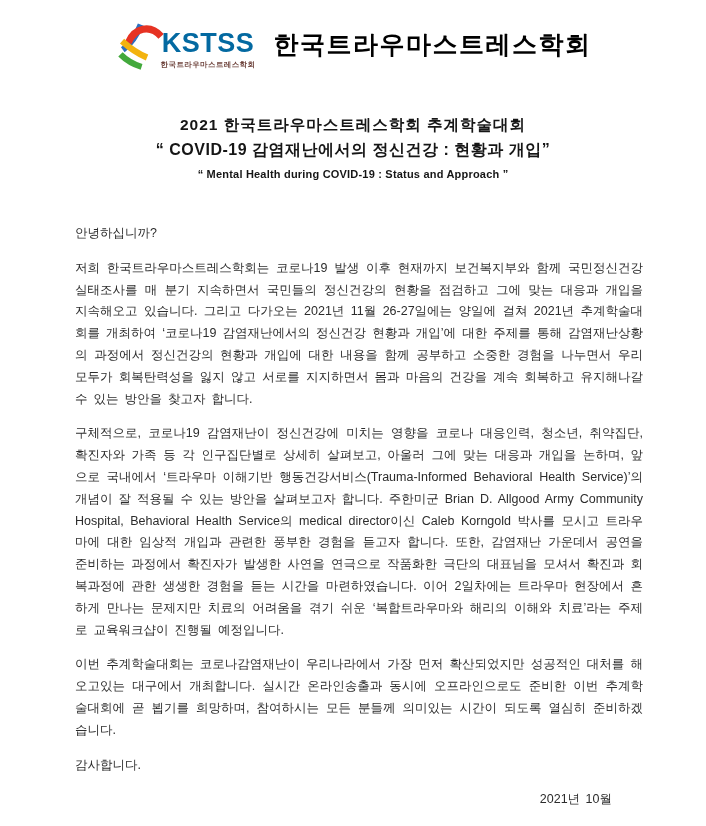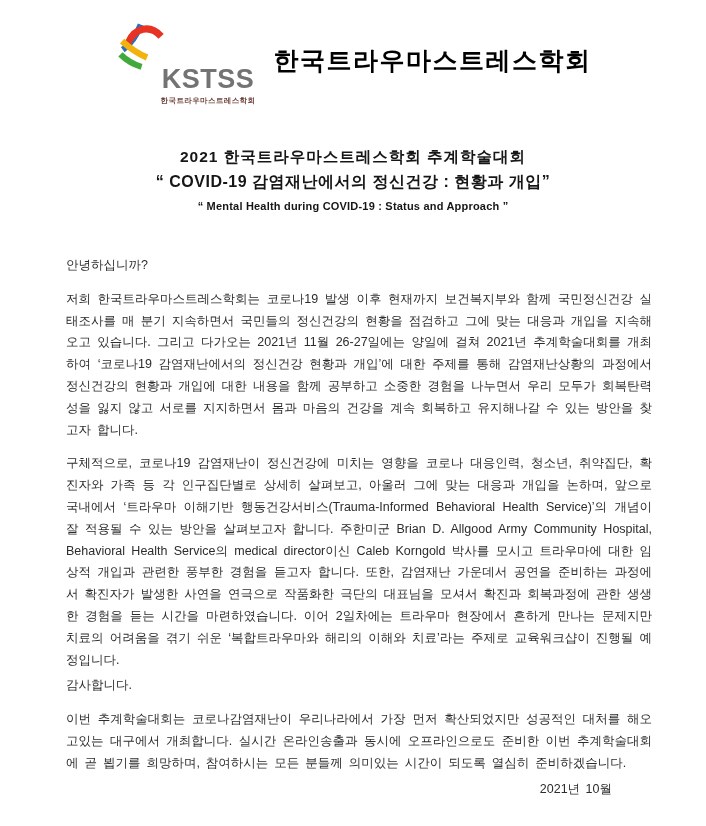--- a/index.html
+++ b/index.html
@@ -28,21 +28,21 @@
     display: flex;
     align-items: flex-start;
   }
   .logo-mark { width: 50px; height: 58px; margin-right: -4px; margin-top: 2px; }
   .logo-textcol {
     display: flex; flex-direction: column; align-items: center;
     margin-top: 16px;
   }
   .logo-acronym {
     font-size: 27px; font-weight: bold; line-height: 1;
-    color: #737373; letter-spacing: 0.5px; margin-top: 36px;
+    color: #0369a1; letter-spacing: 0.5px;
   }
   .logo-subtitle {
     font-size: 7.5px; font-weight: bold; margin-top: 3px;
     color: #6f443d; letter-spacing: 0.4px; white-space: nowrap;
   }
   .org-title {
     margin: 0 0 0 8px;
     font-size: 25px; font-weight: 800; color: #000;
     letter-spacing: 1.5px; white-space: nowrap;
   }
@@ -60,21 +60,21 @@
 
   
   .letter-body {
     margin: 36px 50px 0 62px;
     font-size: 12.5px;
     line-height: 21.8px;
     text-align: justify;
     word-spacing: 2.5px;
     color: #2c2c2c;
   }
-  .para { margin: 4px; }
+  .para { margin: 13px; }
   .p-gap { margin-top: 12px; }
   .date-line {
     margin-top: 1px;
     text-align: right;
     padding-right: 44px;
     word-spacing: 2px;
   }
 </style>
 </head>
 <body>
@@ -100,18 +100,18 @@
   <section class="title-block">
     <div class="title-line-kr1">2021 한국트라우마스트레스학회 추계학술대회</div>
     <div class="title-line-kr2">“ COVID-19 감염재난에서의 정신건강 : 현황과 개입”</div>
     <div class="title-line-en">“ Mental Health during COVID-19 : Status and Approach ”</div>
   </section>
 
   <main class="letter-body">
     <p class="para">안녕하십니까?</p>
     <p class="para p-gap">저희 한국트라우마스트레스학회는 코로나19 발생 이후 현재까지 보건복지부와 함께 국민정신건강 실태조사를 매 분기 지속하면서 국민들의 정신건강의 현황을 점검하고 그에 맞는 대응과 개입을 지속해오고 있습니다. 그리고 다가오는 2021년 11월 26-27일에는 양일에 걸쳐 2021년 추계학술대회를 개최하여 ‘코로나19 감염재난에서의 정신건강 현황과 개입’에 대한 주제를 통해 감염재난상황의 과정에서 정신건강의 현황과 개입에 대한 내용을 함께 공부하고 소중한 경험을 나누면서 우리 모두가 회복탄력성을 잃지 않고 서로를 지지하면서 몸과 마음의 건강을 계속 회복하고 유지해나갈 수 있는 방안을 찾고자 합니다.</p>
     <p class="para p-gap">구체적으로, 코로나19 감염재난이 정신건강에 미치는 영향을 코로나 대응인력, 청소년, 취약집단, 확진자와 가족 등 각 인구집단별로 상세히 살펴보고, 아울러 그에 맞는 대응과 개입을 논하며, 앞으로 국내에서 ‘트라우마 이해기반 행동건강서비스(Trauma-Informed Behavioral Health Service)’의 개념이 잘 적용될 수 있는 방안을 살펴보고자 합니다. 주한미군 Brian D. Allgood Army Community Hospital, Behavioral Health Service의 medical director이신 Caleb Korngold 박사를 모시고 트라우마에 대한 임상적 개입과 관련한 풍부한 경험을 듣고자 합니다. 또한, 감염재난 가운데서 공연을 준비하는 과정에서 확진자가 발생한 사연을 연극으로 작품화한 극단의 대표님을 모셔서 확진과 회복과정에 관한 생생한 경험을 듣는 시간을 마련하였습니다. 이어 2일차에는 트라우마 현장에서 흔하게 만나는 문제지만 치료의 어려움을 겪기 쉬운 ‘복합트라우마와 해리의 이해와 치료’라는 주제로 교육워크샵이 진행될 예정입니다.</p>
+    <p class="para p-gap">이번 추계학술대회는 코로나감염재난이 우리나라에서 가장 먼저 확산되었지만 성공적인 대처를 해오고있는 대구에서 개최합니다. 실시간 온라인송출과 동시에 오프라인으로도 준비한 이번 추계학술대회에 곧 뵙기를 희망하며, 참여하시는 모든 분들께 의미있는 시간이 되도록 열심히 준비하겠습니다.</p>
     <p class="para">감사합니다.</p>
-    <p class="para p-gap">이번 추계학술대회는 코로나감염재난이 우리나라에서 가장 먼저 확산되었지만 성공적인 대처를 해오고있는 대구에서 개최합니다. 실시간 온라인송출과 동시에 오프라인으로도 준비한 이번 추계학술대회에 곧 뵙기를 희망하며, 참여하시는 모든 분들께 의미있는 시간이 되도록 열심히 준비하겠습니다.</p>
     <div class="date-line">2021년 10월</div>
   </main>
 
 </div>
 
 </body></html>

